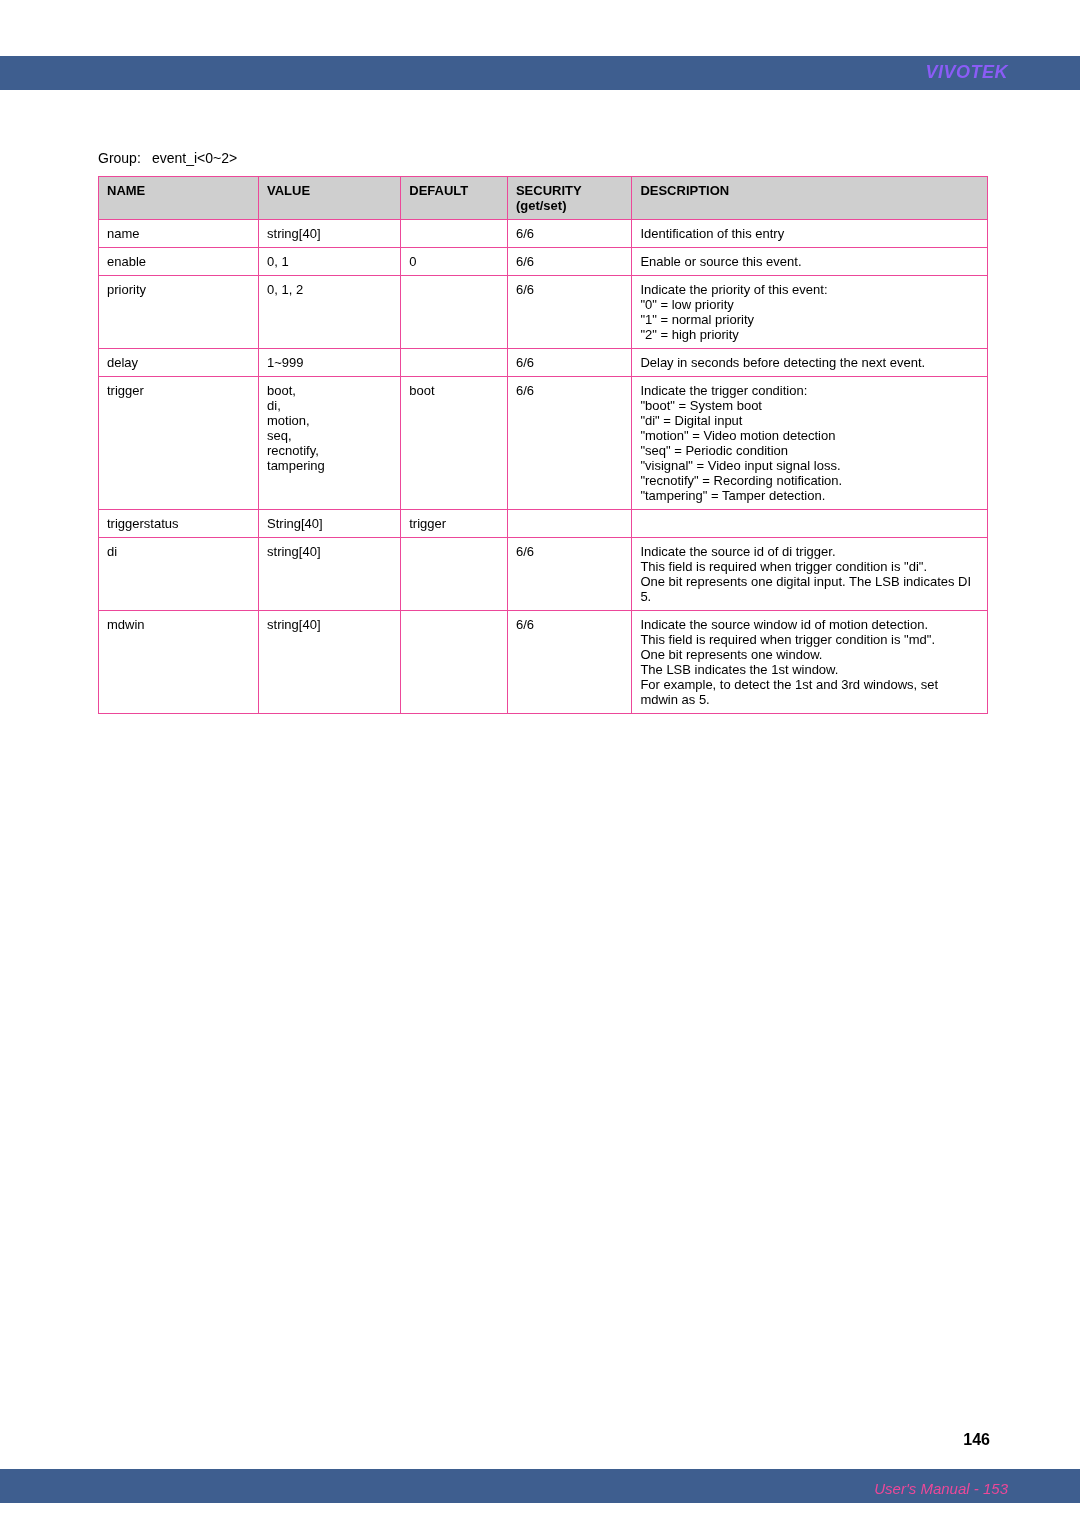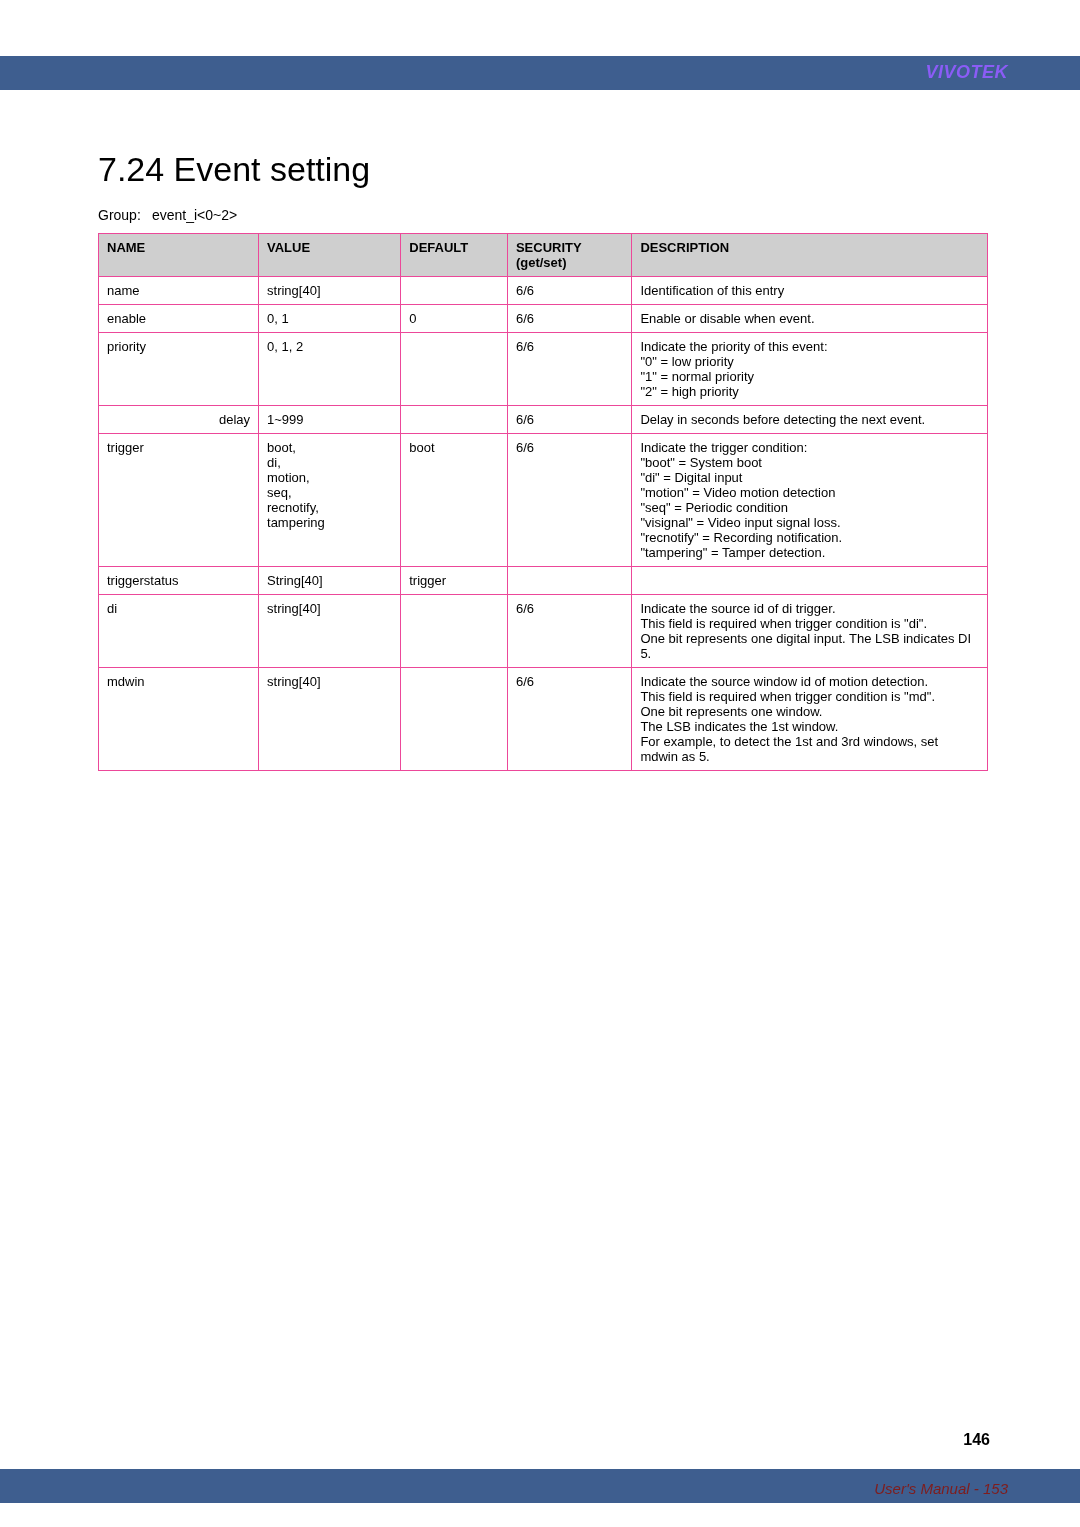--- a/index.html
+++ b/index.html
@@ -13,32 +13,31 @@
   .subgroup .lbl { display: inline-block; width: 50px; }
   table.param { border-collapse: collapse; width: 100%; table-layout: fixed; font-size: 13px; }
   table.param th, table.param td { border: 1px solid #ec4899; padding: 6px 8px; vertical-align: top; text-align: left; }
   table.param th { background: #cfcfcf; font-weight: bold; }
   col.c-name { width: 18%; }
   col.c-value { width: 16%; }
   col.c-default { width: 12%; }
   col.c-sec { width: 14%; }
   col.c-desc { width: 40%; }
   .footer-bar { position: absolute; bottom: 24px; left: 0; width: 100%; height: 34px; background: #3e5e8f; }
-  .footer-text { position: absolute; bottom: 30px; right: 72px; color: #7f1d1d; font-style: italic; font-size: 15px; }
+  .footer-text { position: absolute; bottom: 30px; right: 72px; color: #ec4899; font-style: italic; font-size: 15px; }
   .pagenum { position: absolute; bottom: 78px; right: 90px; font-size: 16px; font-weight: bold; }
 </style>
 </head>
 <body>
 
 <div class="page">
   <div class="topbar"></div>
   <div class="brand">VIVOTEK</div>
 
   <div class="content">
-    <h1 class="section-title">7.24 Event setting</h1>
 
     <div class="subgroup">
       <span class="lbl">Group:</span>
       <span>event_i&lt;0~2&gt;</span>
     </div>
 
     <table class="param">
       <colgroup>
         <col class="c-name">
           <col class="c-value">
@@ -61,34 +60,34 @@
             <td style="white-space: pre-line;">string[40]</td>
             <td style="white-space: pre-line;"></td>
             <td style="white-space: pre-line;">6/6</td>
             <td style="white-space: pre-line;">Identification of this entry</td>
           </tr>
           <tr>
             <td style="white-space: pre-line;">enable</td>
             <td style="white-space: pre-line;">0, 1</td>
             <td style="white-space: pre-line;">0</td>
             <td style="white-space: pre-line;">6/6</td>
-            <td style="white-space: pre-line;">Enable or disable when event.</td>
+            <td style="white-space: pre-line;">Enable or source this event.</td>
           </tr>
           <tr>
             <td style="white-space: pre-line;">priority</td>
             <td style="white-space: pre-line;">0, 1, 2</td>
             <td style="white-space: pre-line;"></td>
             <td style="white-space: pre-line;">6/6</td>
             <td style="white-space: pre-line;">Indicate the priority of this event:
 "0" = low priority
 "1" = normal priority
 "2" = high priority</td>
           </tr>
           <tr>
-            <td style="white-space: pre-line; text-align: right;">delay</td>
+            <td style="white-space: pre-line;">delay</td>
             <td style="white-space: pre-line;">1~999</td>
             <td style="white-space: pre-line;"></td>
             <td style="white-space: pre-line;">6/6</td>
             <td style="white-space: pre-line;">Delay in seconds before detecting the next event.</td>
           </tr>
           <tr>
             <td style="white-space: pre-line;">trigger</td>
             <td style="white-space: pre-line;">boot,
 di,
 motion,

